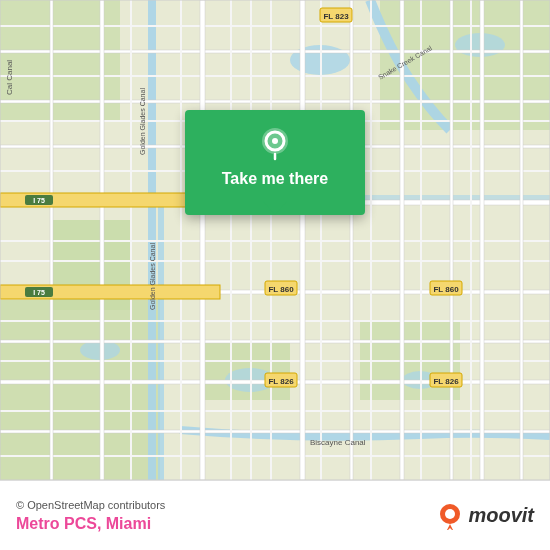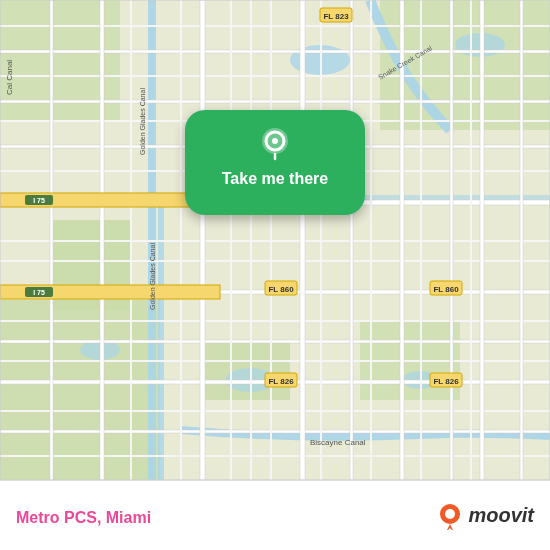--- a/index.html
+++ b/index.html
@@ -75,21 +75,21 @@
       font-style: italic;
     }
 
     
     .tooltip-button {
       position: absolute;
       top: 110px;
       left: 50%;
       transform: translateX(-50%);
       background: #2db05e;
-      border-radius: 20px;
+      border-radius: 4px;
       padding: 0;
       width: 180px;
       display: flex;
       flex-direction: column;
       align-items: center;
       cursor: pointer;
       z-index: 10;
       box-shadow: 0 4px 12px rgba(0,0,0,0.3);
     }
 
@@ -235,20 +235,21 @@
         <path d="M18 28 L18 33" stroke="white" stroke-width="2.5" stroke-linecap="round"></path>
       </svg>
       <span class="tooltip-label">Take me there</span>
     </div>
     <div class="tooltip-arrow"></div>
   </div>
 </div>
 
 <div class="bottom-bar">
   <div class="bottom-left">
+    <span class="attribution">© OpenStreetMap contributors</span>
     <span class="location-name">Metro PCS, Miami</span>
   </div>
   <div class="moovit-logo">
 
     <svg class="moovit-pin" viewBox="0 0 28 28" xmlns="http://www.w3.org/2000/svg">
       <ellipse cx="14" cy="12" rx="10" ry="10" fill="#f05a28"></ellipse>
       <ellipse cx="14" cy="12" rx="5" ry="5" fill="white"></ellipse>
       <path d="M14 22 L10 30 L14 26 L18 30 Z" fill="#f05a28"></path>
     </svg>
     <span class="moovit-text">moovit</span>

